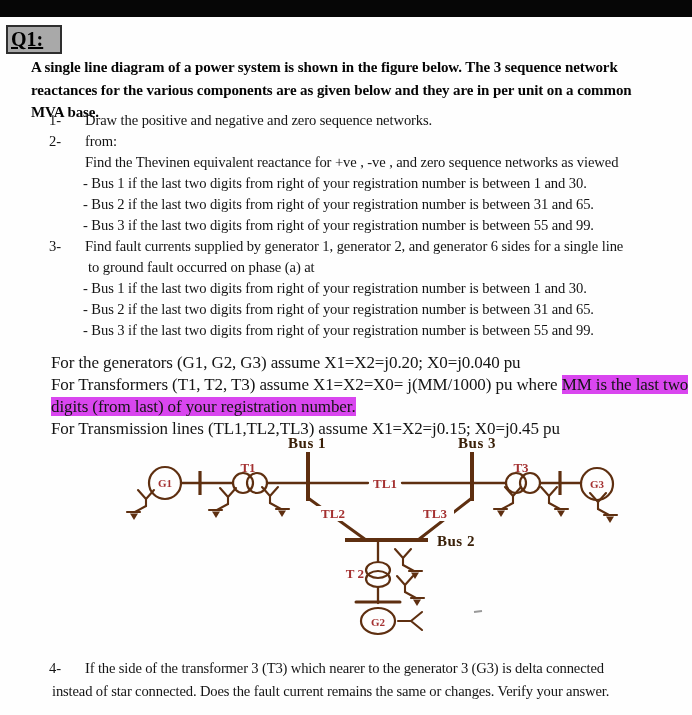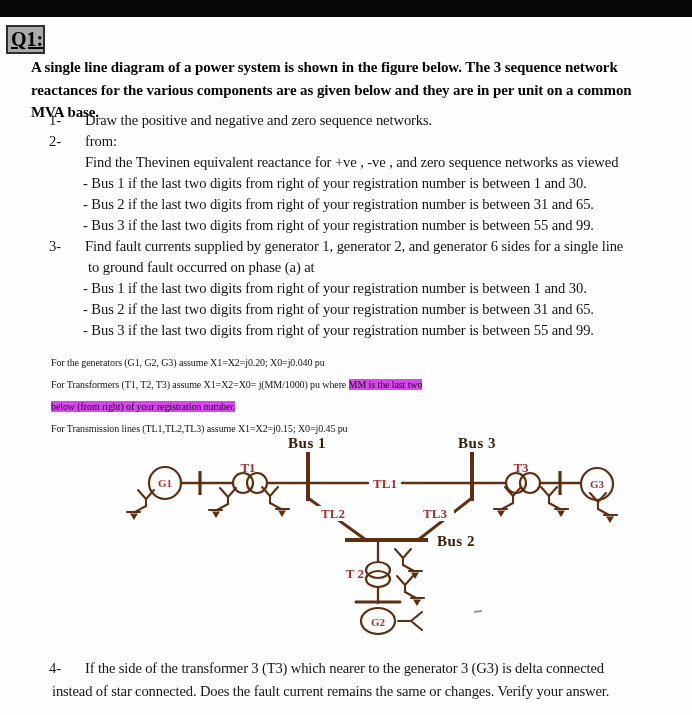--- a/index.html
+++ b/index.html
@@ -8,42 +8,42 @@
     width:692px;height:715px;
     background:#fefefe;
     overflow:hidden;
     font-family:"Liberation Serif",serif;
     color:#141414;
   }
   .topbar{position:absolute;left:0;top:0;width:692px;height:17px;background:#060606;}
   .qbox{
     position:absolute;left:6px;top:25px;
     background:#a9a9a9;border:2px solid #2e2e2e;
-    padding:0 0 1px 3px;
+    padding:0 17px 1px 3px;
     font-size:20px;font-weight:bold;color:#000;
     text-decoration:underline;
     line-height:24px;
   }
   .intro{
     position:absolute;left:31px;top:56px;width:655px;
     font-size:15px;font-weight:bold;line-height:22.5px;
     white-space:nowrap;letter-spacing:-0.1px;color:#050505;
   }
   .list{
     position:absolute;left:49px;top:110px;width:630px;
     font-size:14.6px;line-height:21px;white-space:nowrap;letter-spacing:-0.1px;
   }
   .item{display:flex;}
   .item .num{width:36px;flex:none;}
   .item .body{flex:1;}
   .bullets{margin-left:34px;}
   .indent2{text-indent:3px;}
   .assume{
     position:absolute;left:51px;top:352px;width:630px;
-    font-size:10px;line-height:22px;white-space:nowrap;letter-spacing:-0.1px;
+    font-size:17px;line-height:22px;white-space:nowrap;letter-spacing:-0.1px;
   }
   .hl{background:#d946ef;}
   .item4{
     position:absolute;left:49px;top:657px;width:640px;
     font-size:14.6px;line-height:23px;white-space:nowrap;letter-spacing:-0.15px;
   }
   .item4 .line2{margin-left:3px;}
   svg.diagram{position:absolute;left:0;top:436px;}
   .dl{stroke:#5e2f10;stroke-width:2.3;fill:none;stroke-linecap:round;}
   .dthin{stroke-width:2.1;}
@@ -103,21 +103,21 @@
     <div class="bullets">
       <div>- Bus 1 if the last two digits from right of your registration number is between 1 and 30.</div>
       <div>- Bus 2 if the last two digits from right of your registration number is between 31 and 65.</div>
       <div>- Bus 3 if the last two digits from right of your registration number is between 55 and 99.</div>
     </div>
   </div>
 
   <div class="assume">
     <div>For the generators (G1, G2, G3) assume X1=X2=j0.20; X0=j0.040 pu</div>
     <div><span>For Transformers (T1, T2, T3) assume  X1=X2=X0= j(MM/1000) pu where </span><span class="hl">MM is the last two</span></div>
-    <div><span class="hl">below (from right) of your registration number.</span></div>
+    <div><span class="hl">digits (from last) of your registration number.</span></div>
     <div>For Transmission lines (TL1,TL2,TL3) assume X1=X2=j0.15; X0=j0.45 pu</div>
   </div>
 
   <svg class="diagram" width="692" height="216" viewBox="0 436 692 216" xmlns="http://www.w3.org/2000/svg">
     <defs>
       <g id="wg">
         <path class="dl dthin" d="M0 0 L-8 -9 M0 0 L8 -9 M0 0 L0 7"></path>
         <path class="dl dthin" d="M0 7 L-11 13"></path>
         <path class="dl dthin" d="M-19 13 L-6 13"></path>
         <path class="fillc" d="M-16 14.5 L-8 14.5 L-12 21 Z"></path>

